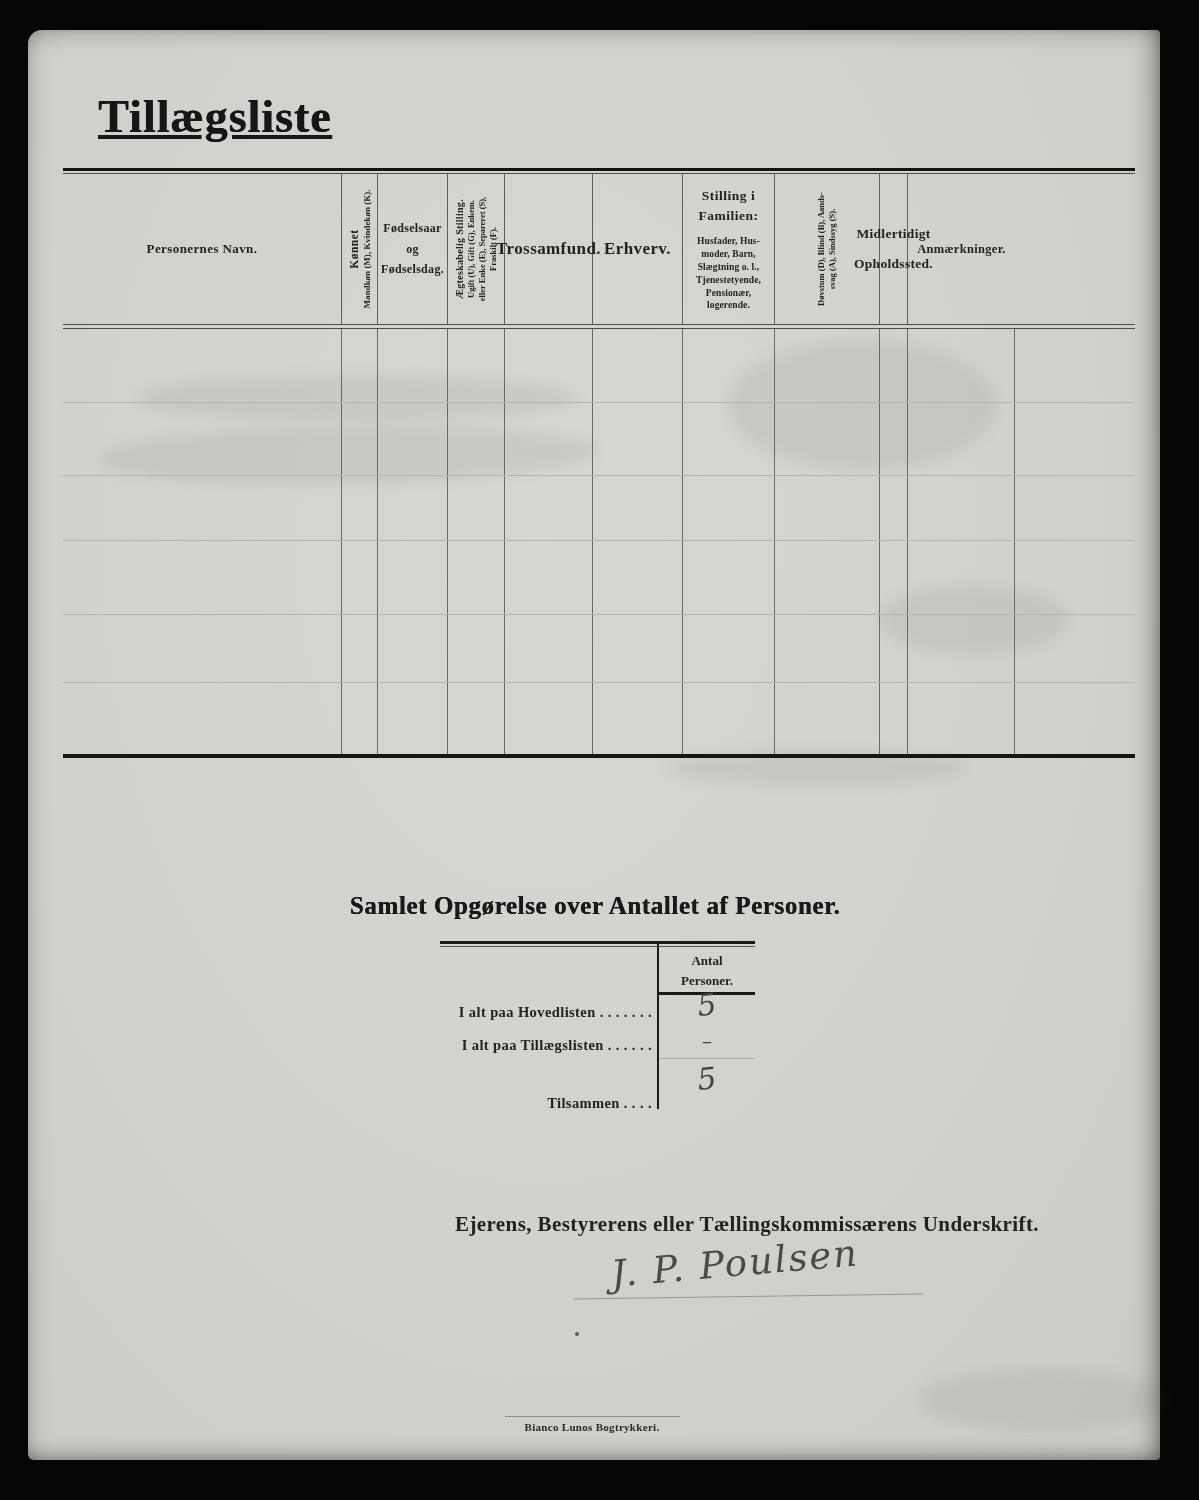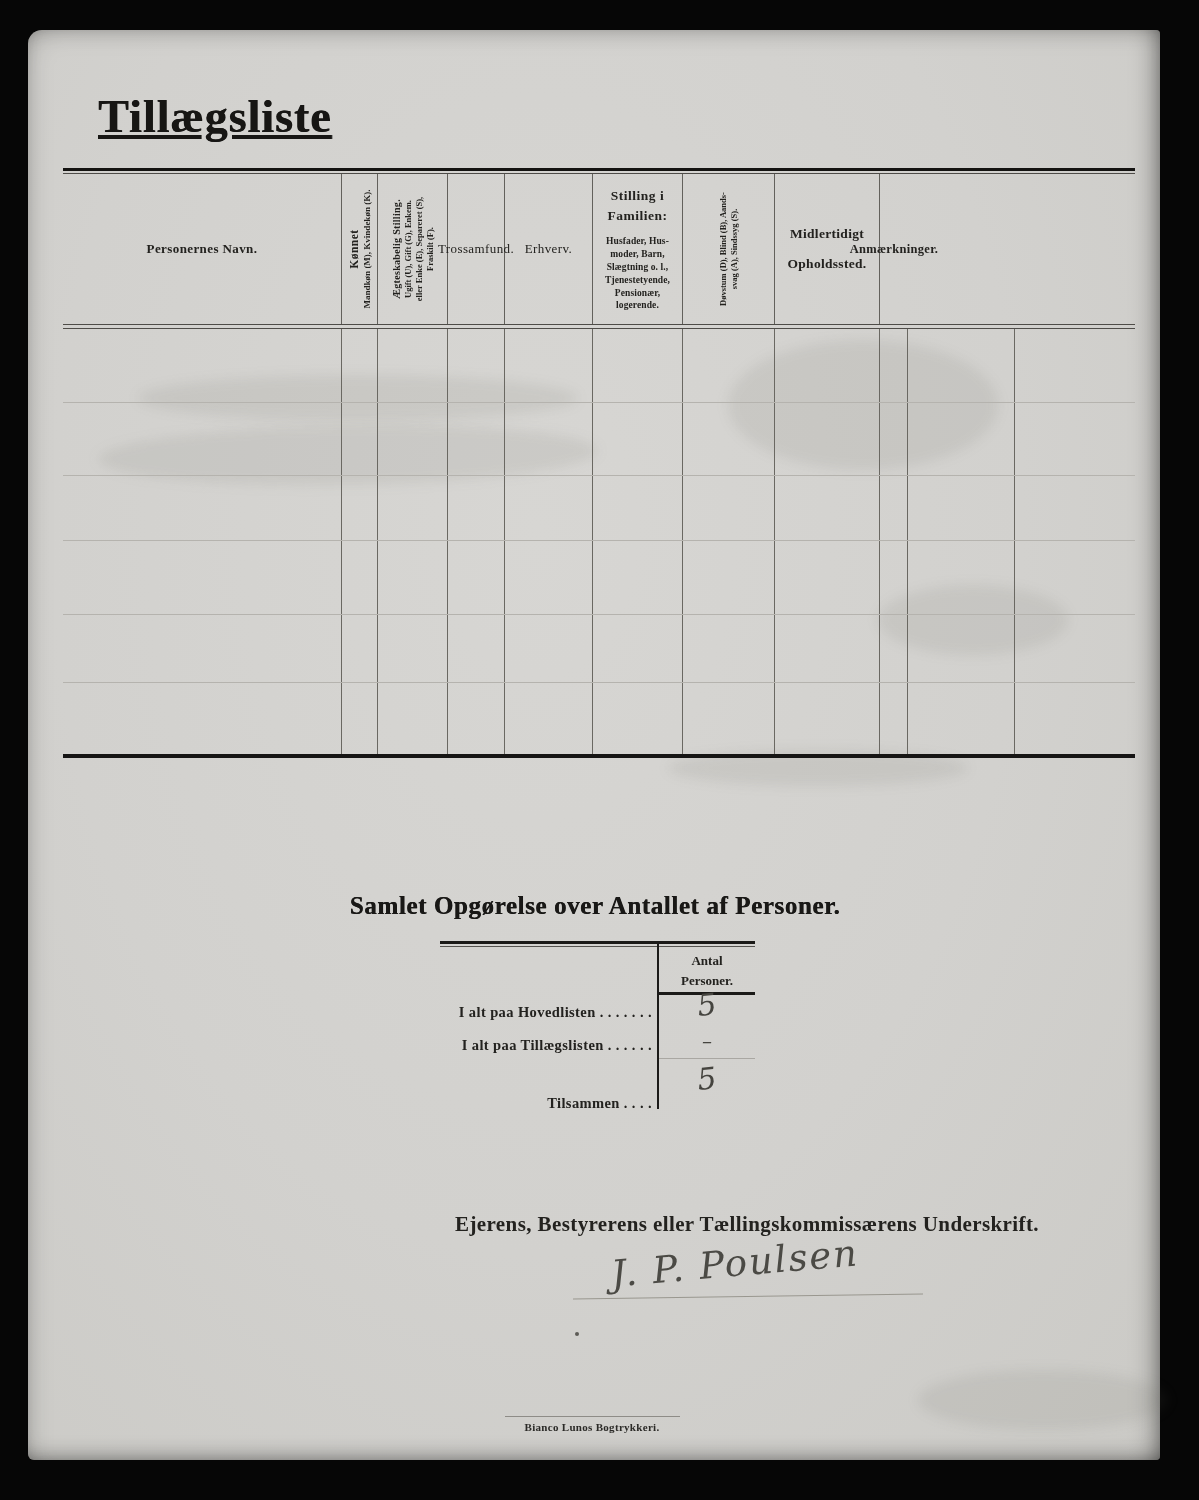--- a/index.html
+++ b/index.html
@@ -53,21 +53,21 @@
     display:flex;flex-direction:column;justify-content:center;align-items:center;
     border-right:1px solid #63615c;text-align:center;color:#23221f;
   }
   .t-header .h-cell.last{border-right:none;font-family:Liberation Serif, serif;}
   .t-body .t-row{box-sizing:border-box;border-bottom:1px solid #b5b3ae;}
   .t-body .t-row.last{border-bottom:none;}
   .t-body .t-cell{box-sizing:border-box;height:100%;border-right:1px solid #6a6862;}
   .t-body .t-cell.last{border-right:none;}
   .f-navn{font-size:13px;font-weight:700;letter-spacing:0.4px;}
   .f-3line{font-size:12px;font-weight:700;line-height:1.7;letter-spacing:0.3px;}
-  .f-plain{font-size:13px;font-weight:400;letter-spacing:0.4px;}
+  .f-plain{font-size:17px;font-weight:700;letter-spacing:0.4px;}
   .f-anm{font-size:12.5px;font-weight:700;letter-spacing:0.3px;}
   .f-mid{font-size:13.5px;font-weight:700;line-height:2.2;letter-spacing:0.3px;}
   .stil-title{font-size:13.5px;font-weight:700;line-height:1.5;letter-spacing:0.5px;}
   .stil-sub{font-size:9.5px;font-weight:700;line-height:1.35;margin-top:9px;letter-spacing:0.1px;}
 
   .vert{
     position:absolute;left:50%;top:50%;
     transform:translate(-50%,-50%) rotate(-90deg);
     white-space:nowrap;text-align:center;line-height:1.3;
   }
@@ -147,20 +147,27 @@
     <div class="t-toprule"></div>
 
     <div class="t-header cols">
       <div class="h-cell">
         <span class="f-navn">Personernes Navn.</span>
       </div>
       <div class="h-cell">
         <div class="vert">
           <div class="vk0">Kønnet</div>
           <div class="vk1">Mandkøn (M), Kvindekøn (K).</div>
+        </div>
+      </div>
+      <div class="h-cell">
+        <div class="f-3line">
+          <div>Fødselsaar</div>
+          <div>og</div>
+          <div>Fødselsdag.</div>
         </div>
       </div>
       <div class="h-cell">
         <div class="vert">
           <div class="va0">Ægteskabelig Stilling.</div>
           <div class="va1">Ugift (U), Gift (G), Enkem.</div>
           <div class="va1">eller Enke (E), Separeret (S),</div>
           <div class="va1">Fraskilt (F).</div>
         </div>
       </div>

